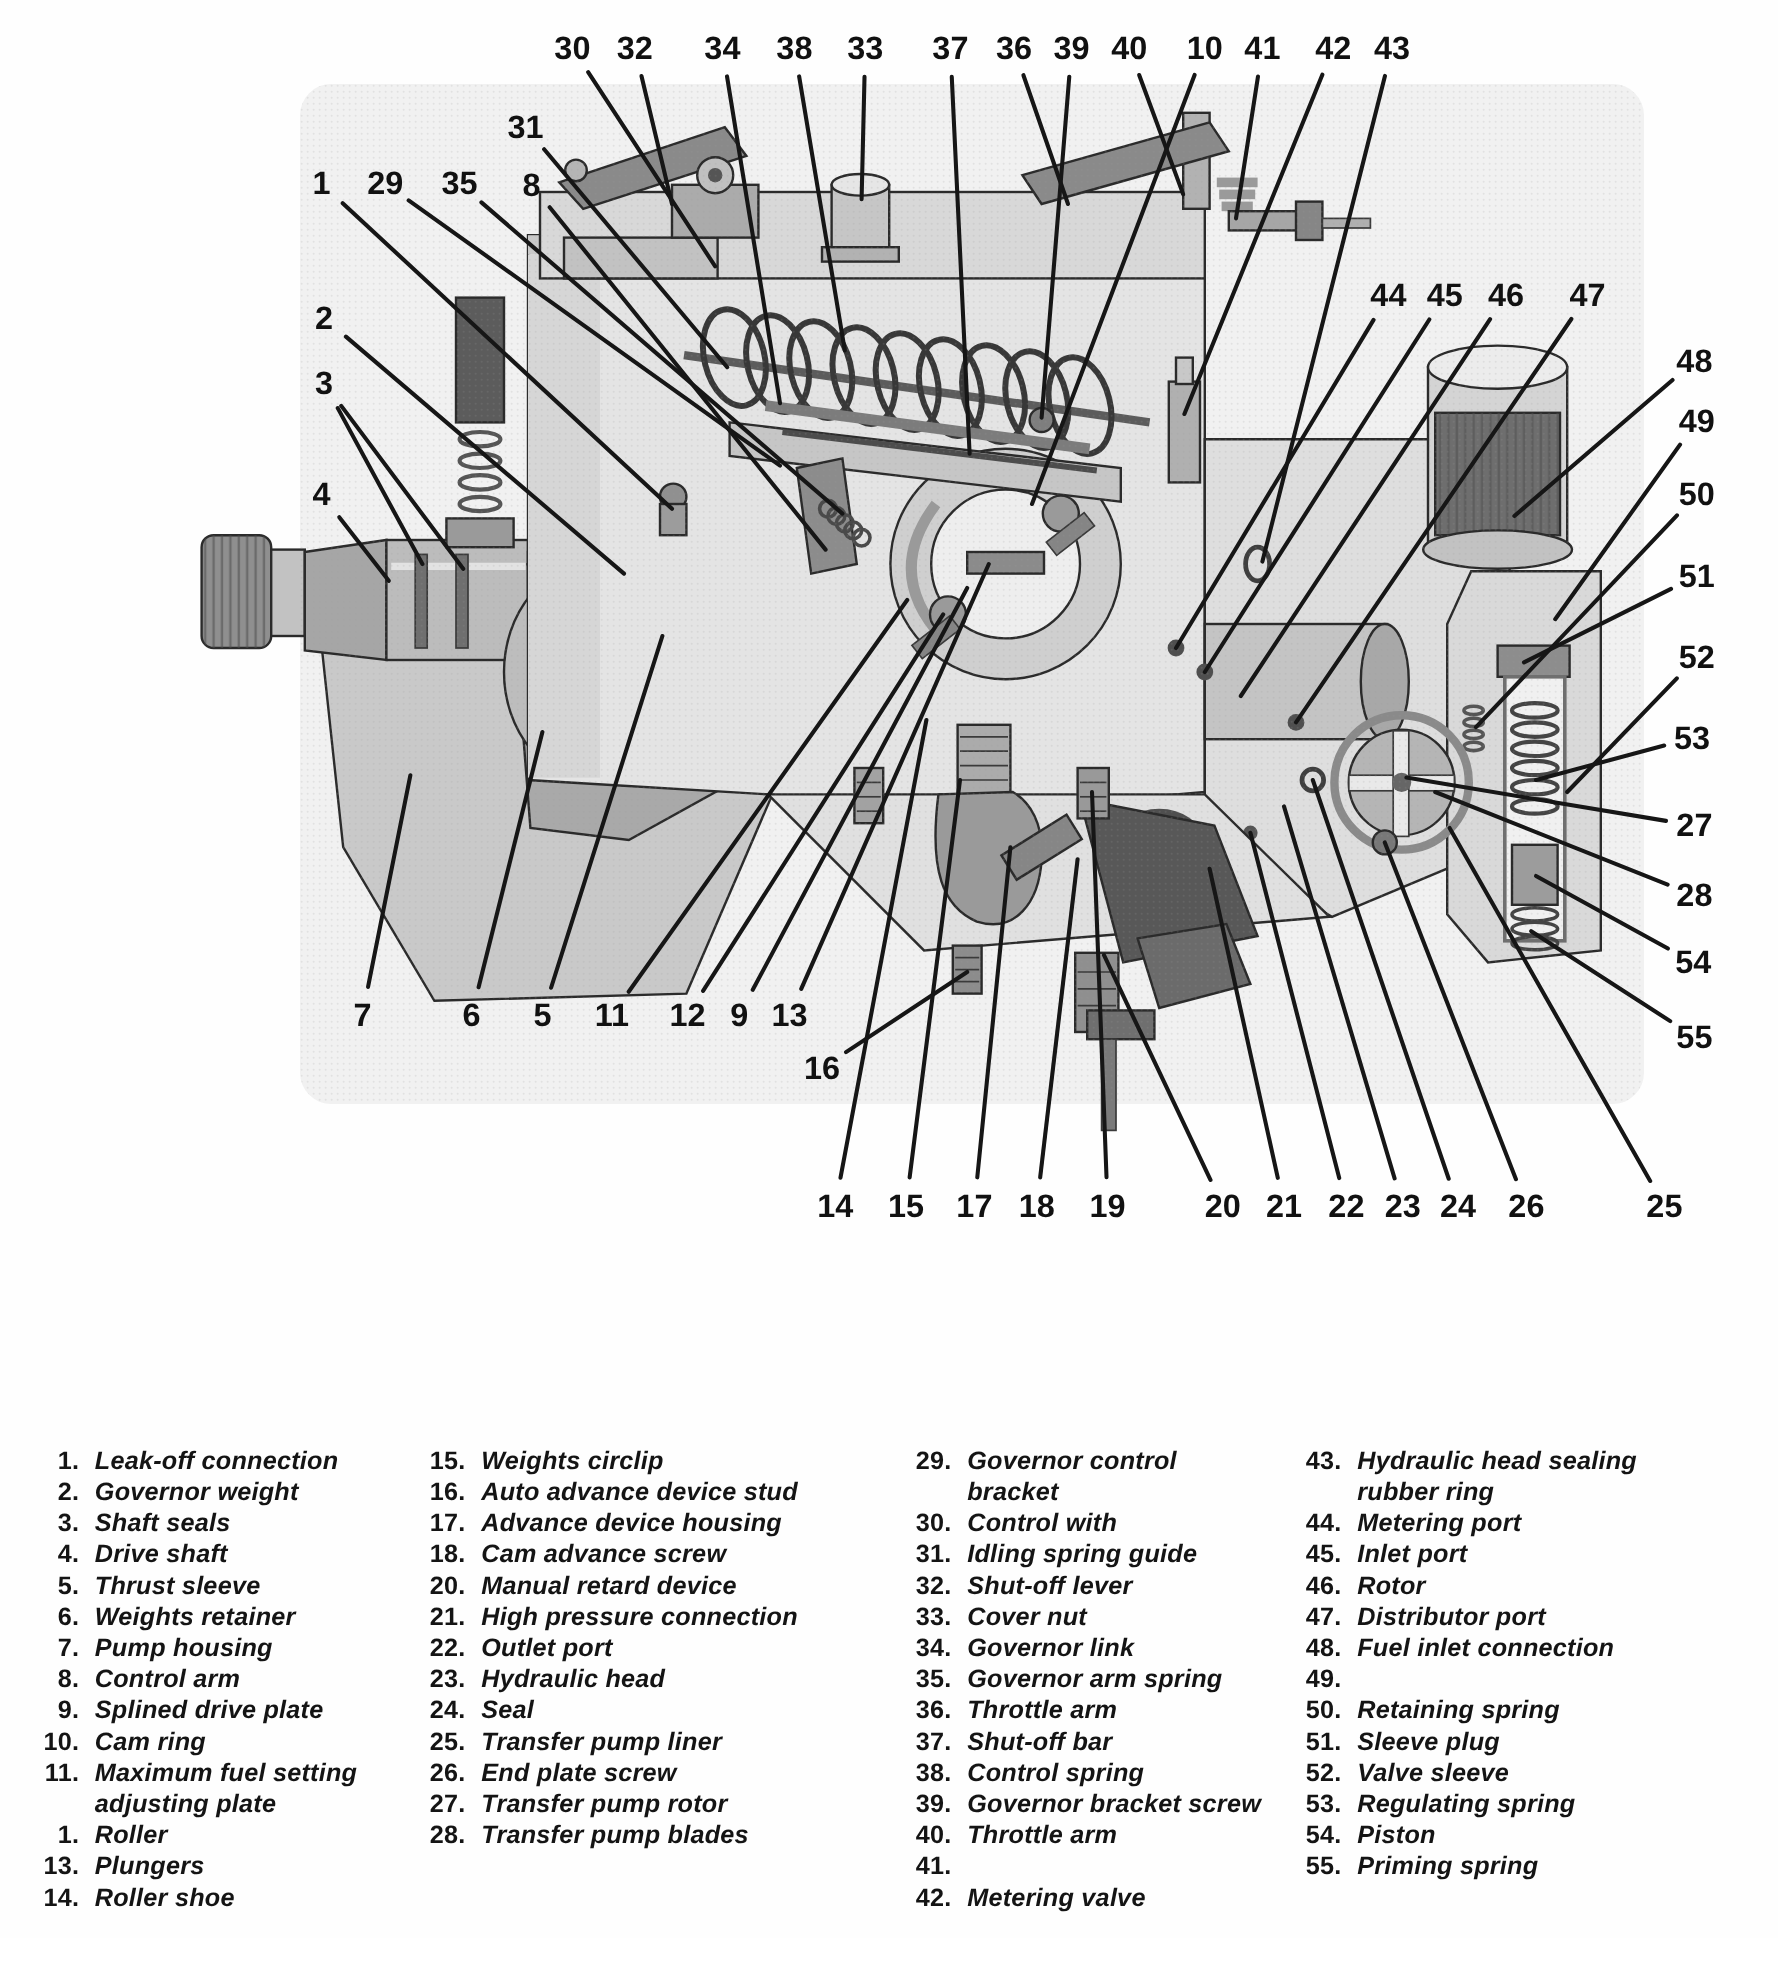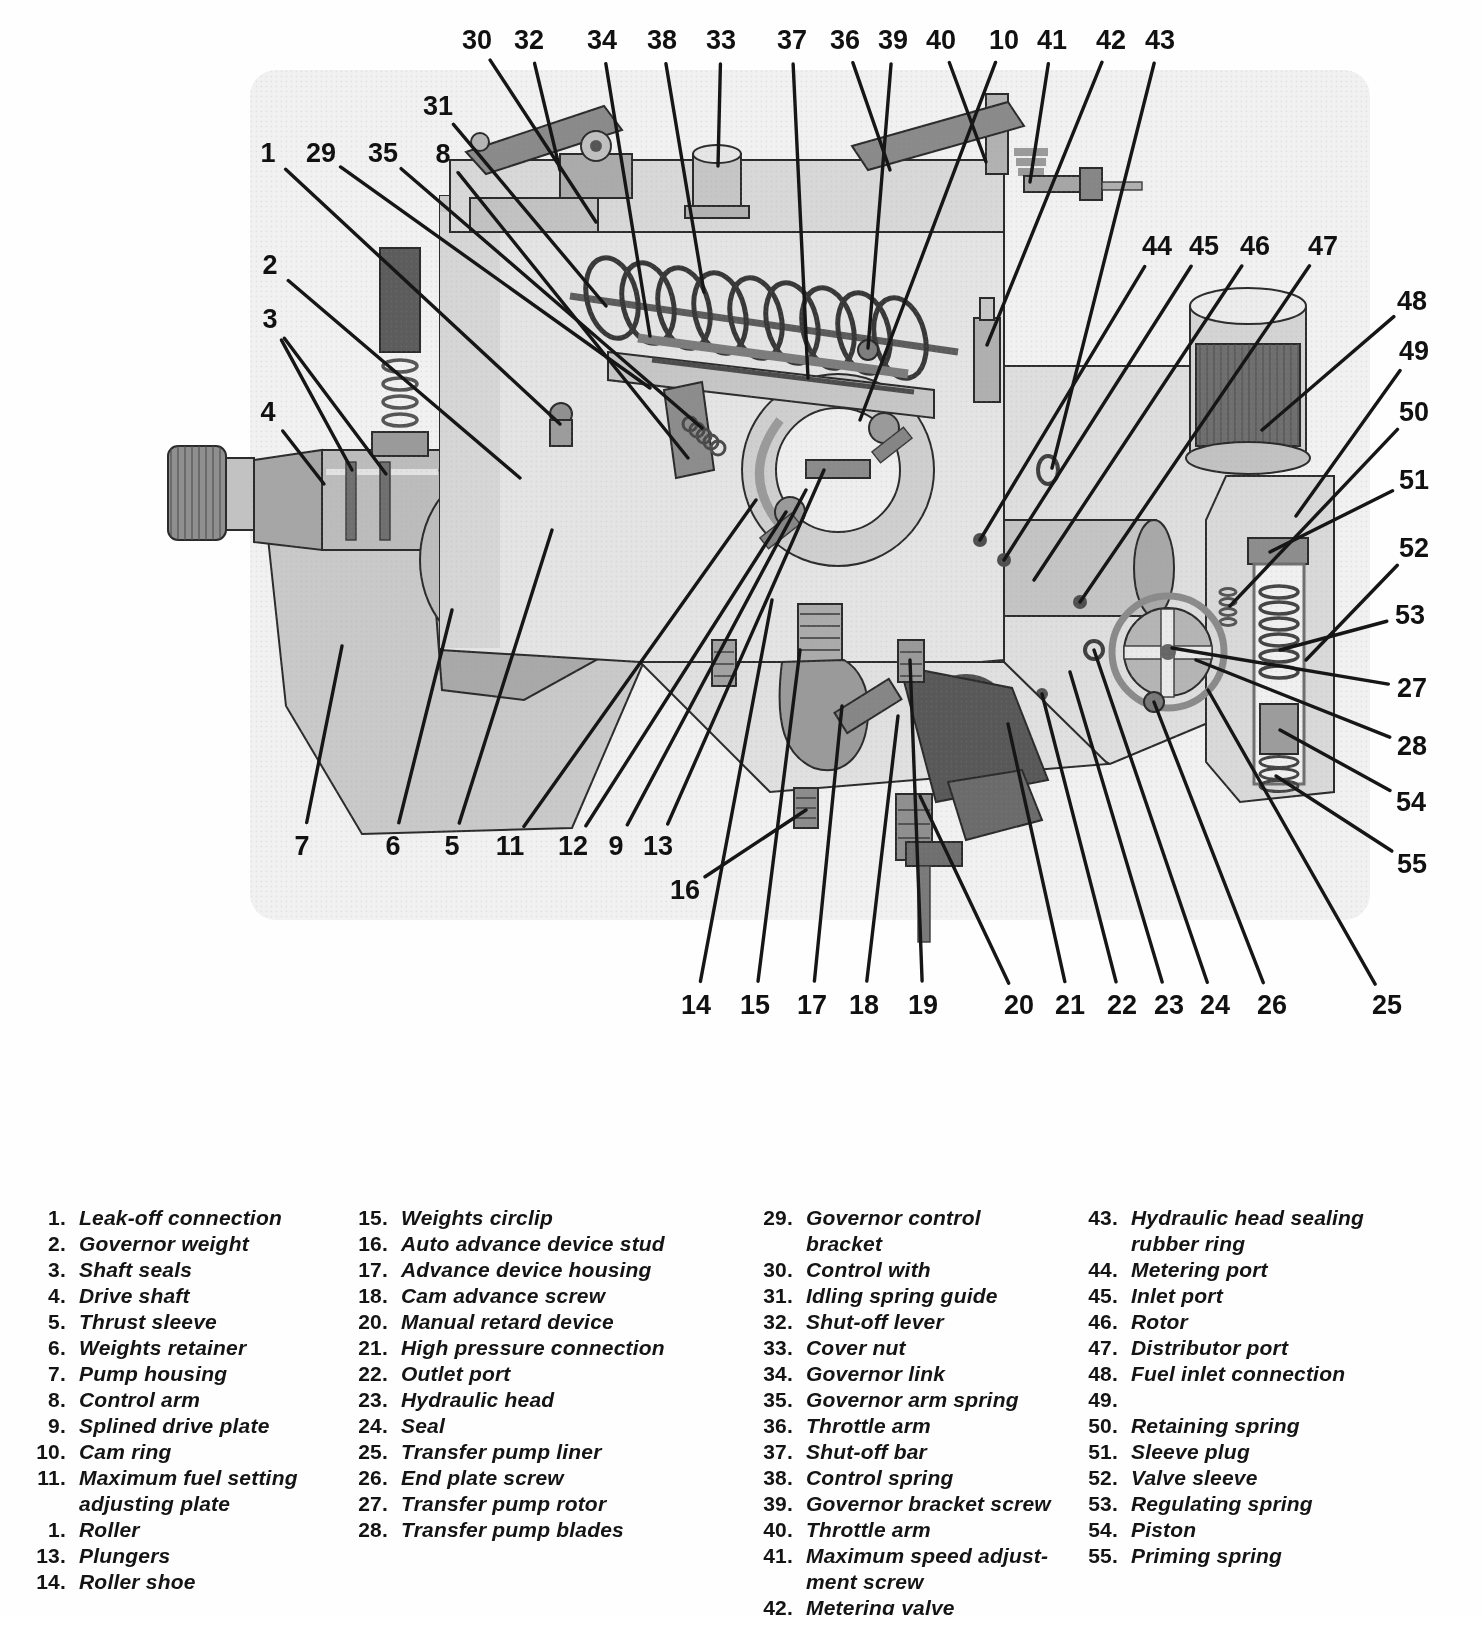--- a/index.html
+++ b/index.html
@@ -545,22 +545,20 @@
         <div class="leg-item">
           <span class="leg-num">39.</span>
           <span class="leg-label">Governor bracket screw</span>
         </div>
         <div class="leg-item">
           <span class="leg-num">40.</span>
           <span class="leg-label">Throttle arm</span>
         </div>
         <div class="leg-item">
           <span class="leg-num">41.</span>
-          <span class="leg-label">Maximum speed adjust-
-ment screw</span>
         </div>
         <div class="leg-item">
           <span class="leg-num">42.</span>
           <span class="leg-label">Metering valve</span>
         </div>
       </div>
     <div class="legend-col col4">
         <div class="leg-item">
           <span class="leg-num">43.</span>
           <span class="leg-label">Hydraulic head sealing

